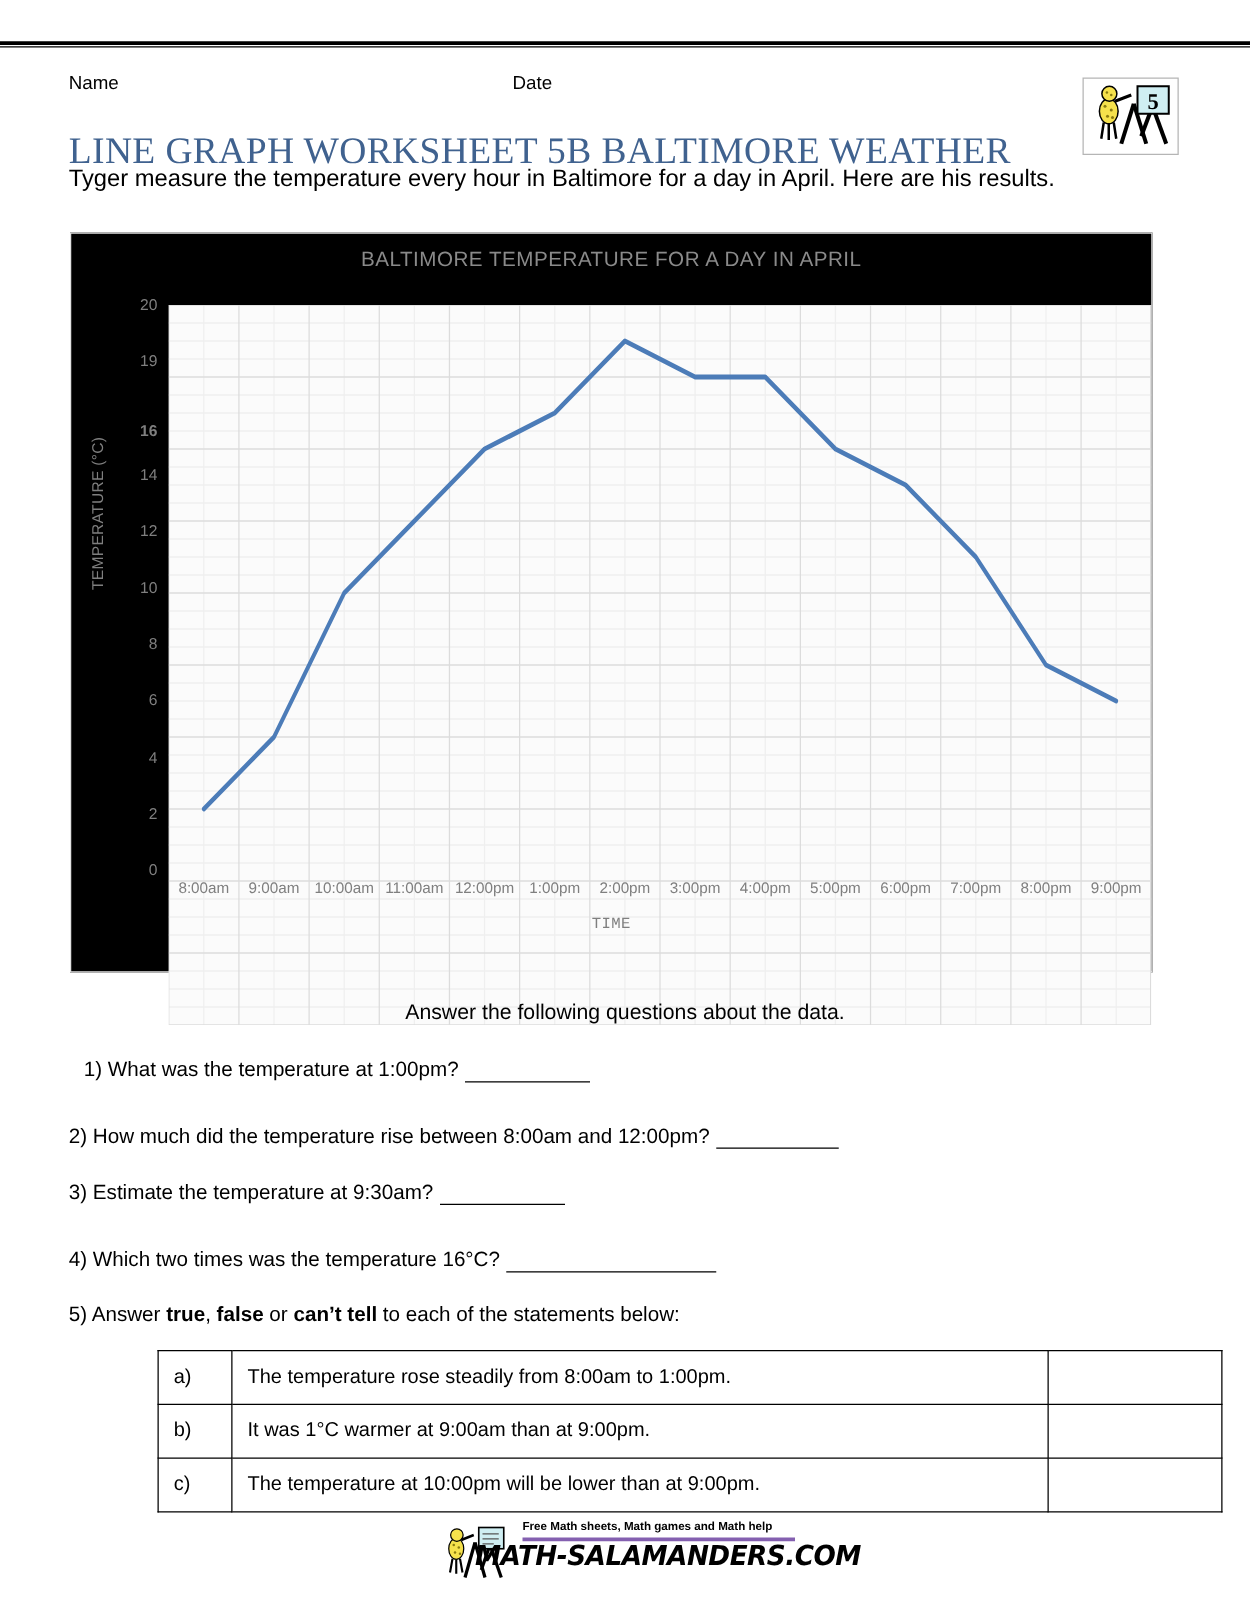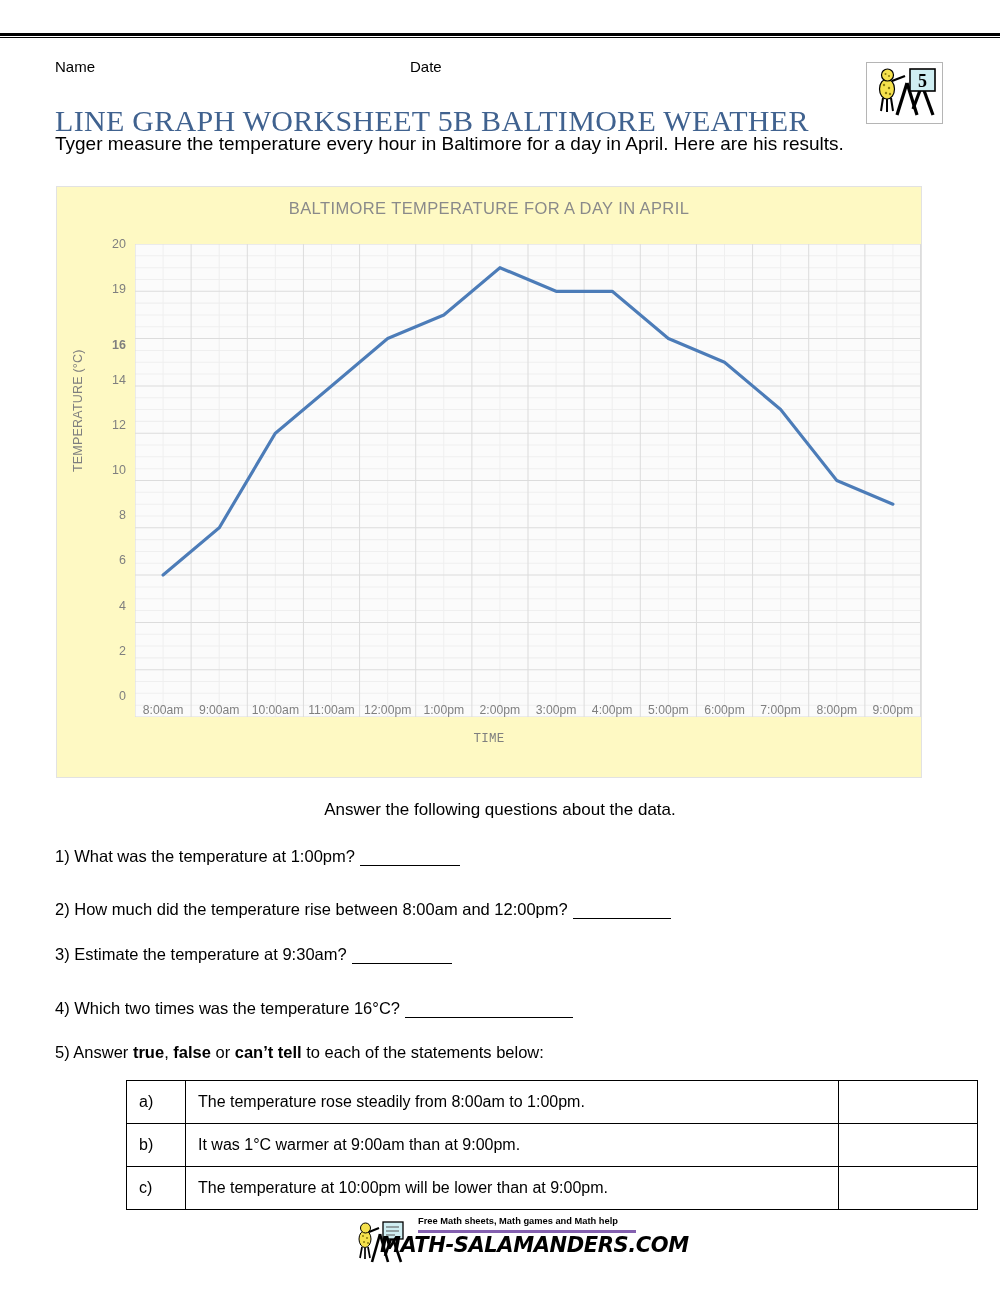--- a/index.html
+++ b/index.html
@@ -71,39 +71,39 @@
     font-size: 19px;
     white-space: nowrap;
   }
 
   
   .chart-frame {
     position: absolute;
     left: 56px; top: 186px;
     width: 866px; height: 592px;
     border: 1px solid #e2e2e2;
-    background: #fef9c3;
+    background: #000000;
     box-sizing: border-box;
   }
   .chart-title {
     position: absolute;
     left: 0; right: 0; top: 12px;
     text-align: center;
     font-size: 16.5px;
     color: #8a8a8a;
     letter-spacing: .4px;
   }
 
   
   .plot {
     position: absolute;
     left: 78px;   
     top: 57px;
     width: 786px;
-    height: 473px;
+    height: 576px;
   }
   .plot-bg {
     position: absolute; inset: 0;
     background: #fbfbfb;
   }
   .plot svg.grid, .plot svg.series {
     position: absolute; inset: 0;
     width: 100%; height: 100%;
   }
 
@@ -159,21 +159,21 @@
     font-size: 17px;
   }
 
   
   .question {
     position: absolute;
     left: 55px;
     font-size: 16.5px;
     white-space: nowrap;
   }
-  .q1 { top: 847px; }
+  .q1 { top: 847px; margin-left: 12px; }
   .q2 { top: 900px; }
   .q3 { top: 945px; }
   .q4 { top: 999px; }
   .q5 { top: 1043px; }
   .blank-line {
     display: inline-block;
     border-bottom: 1px solid #000;
     vertical-align: bottom;
     height: 14px;
     margin-left: 5px;

